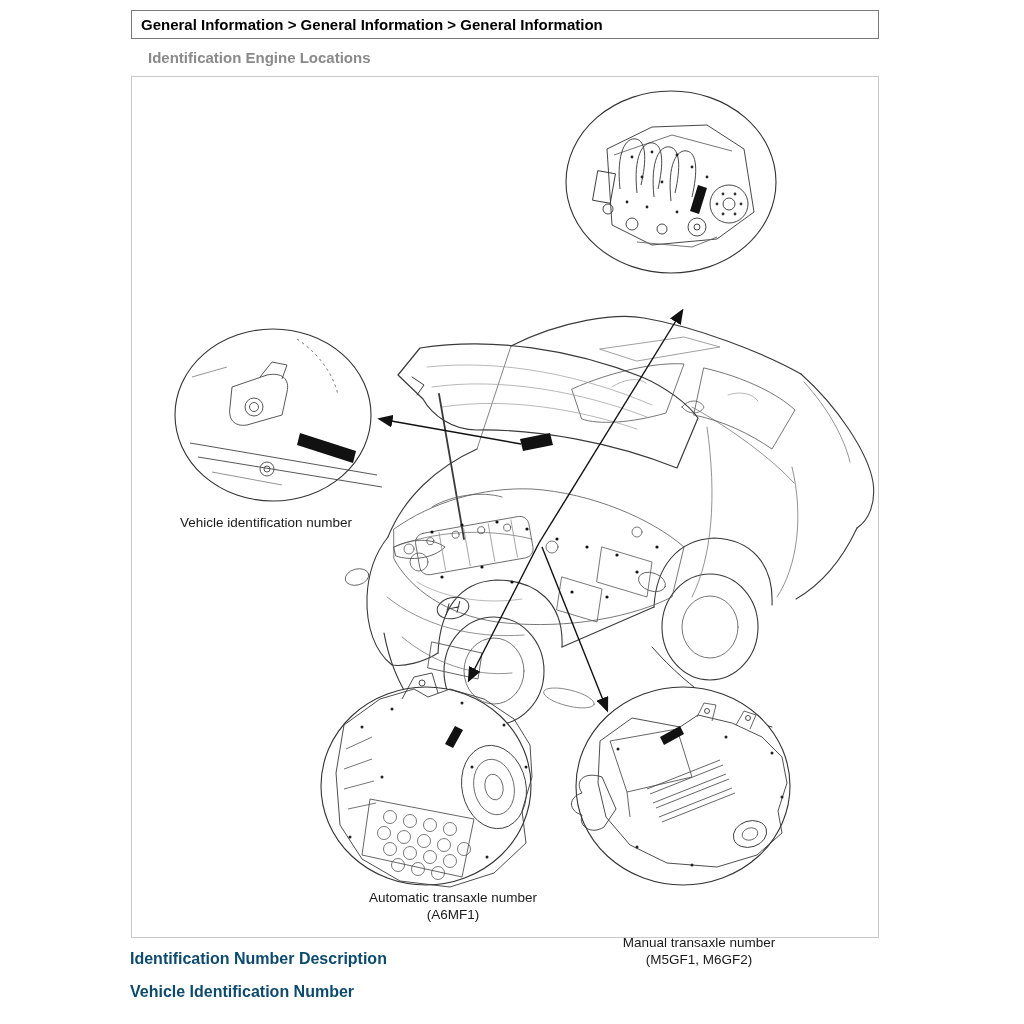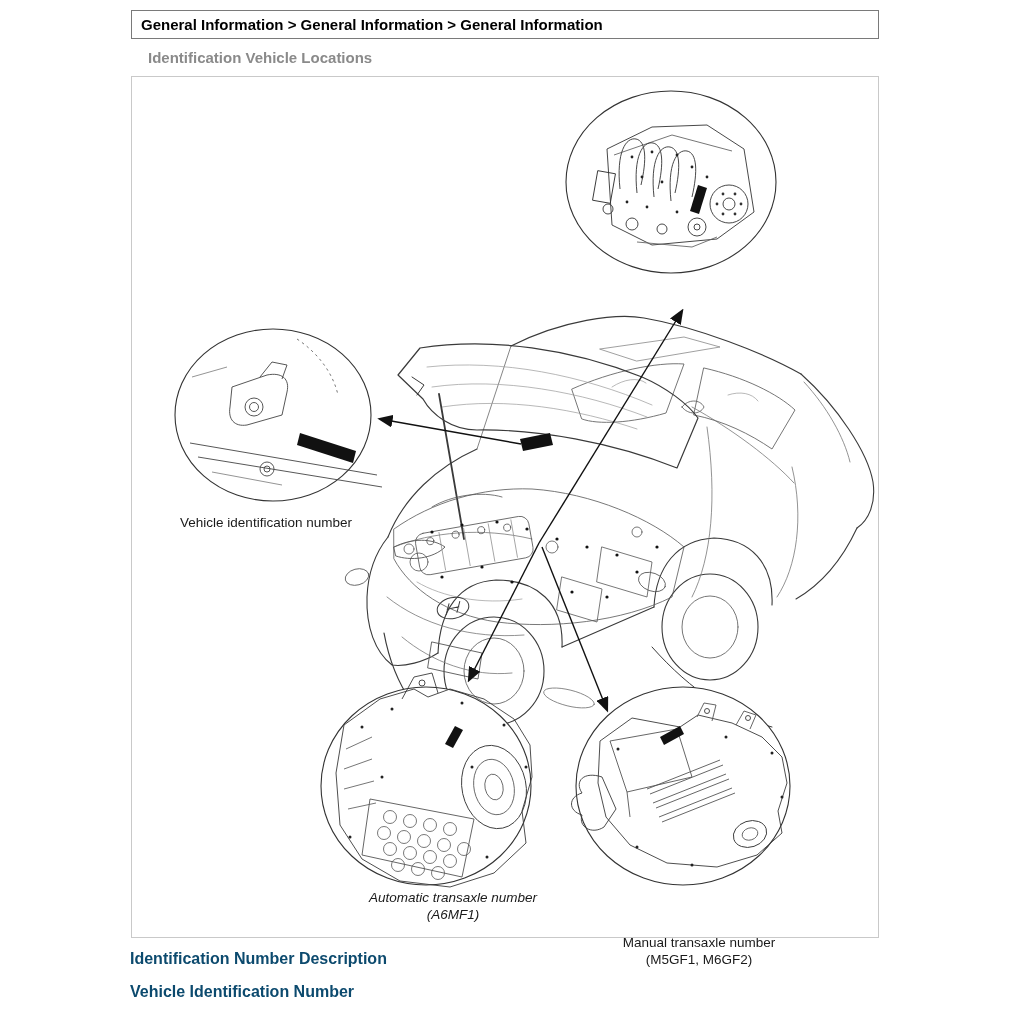--- a/index.html
+++ b/index.html
@@ -27,21 +27,21 @@
 </style>
 </head>
 <body>
 
 <div id="page">
 
   <div class="breadcrumb-box">
     <span>General Information &gt; General Information &gt; General Information</span>
   </div>
 
-  <div class="section-heading">Identification Vehicle Locations</div>
+  <div class="section-heading">Identification Engine Locations</div>
 
   <div class="diagram-box">
 
     <svg width="746" height="860" viewBox="0 0 746 860">
       <defs>
         <marker id="ah" markerWidth="11" markerHeight="9" refX="9" refY="4.5" orient="auto">
           <path d="M0,0 L11,4.5 L0,9 Z" fill="#111"></path>
         </marker>
       </defs>
 
@@ -280,21 +280,21 @@
         <line x1="407" y1="466" x2="337" y2="603" marker-end="url(#ah)"></line>
         <line x1="410" y1="470" x2="475" y2="633" marker-end="url(#ah)"></line>
       </g>
     </svg>
 
 
     <div class="fig-label" style="left:134px;top:437px;">
       <div>Vehicle identification number</div>
     </div>
 
-    <div class="fig-label" style="left:321px;top:812px;font-style:italic;">
+    <div class="fig-label" style="left:321px;top:812px;">
       <div>Automatic transaxle number</div>
       <div>(A6MF1)</div>
     </div>
 
     <div class="fig-label" style="left:567px;top:857px;">
       <div>Manual transaxle number</div>
       <div>(M5GF1, M6GF2)</div>
     </div>
   </div>
 

